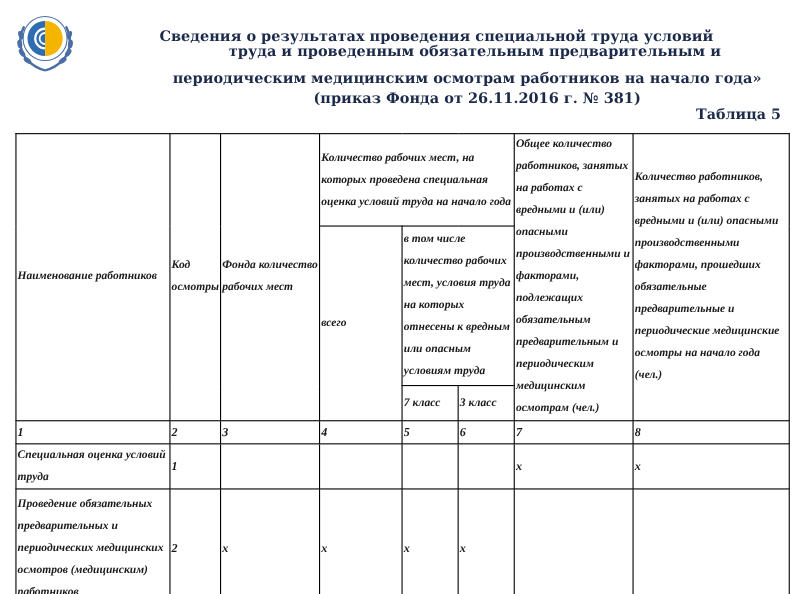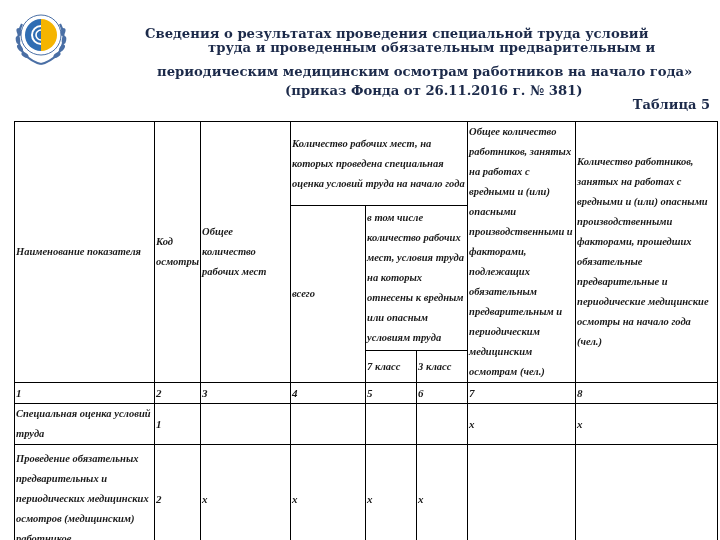--- a/index.html
+++ b/index.html
@@ -62,23 +62,23 @@
       <col style="width:31px">
       <col style="width:90px">
       <col style="width:75px">
     <col style="width:51px">
       <col style="width:51px">
       <col style="width:108px">
       <col style="width:142px">
   </colgroup>
   <tbody>
       <tr style="height:84px">
-    <td rowspan="3">Наименование показателя</td>
+    <td rowspan="3">Наименование работников</td>
     <td rowspan="3">Код осмотры</td>
-    <td rowspan="3">Общее количество рабочих мест</td>
+    <td rowspan="3">Фонда количество рабочих мест</td>
     <td colspan="3">Количество рабочих мест, на которых проведена специальная оценка условий труда на начало года</td>
     <td rowspan="3">Общее количество работников, занятых на работах с вредными и (или) опасными производственными и факторами, подлежащих обязательным предварительным и периодическим медицинским осмотрам (чел.)</td>
     <td rowspan="3">Количество работников, занятых на работах с вредными и (или) опасными производственными факторами, прошедших обязательные предварительные и периодические медицинские осмотры на начало года (чел.)</td>
   </tr>
   <tr style="height:116px">
     <td rowspan="2">всего</td>
     <td colspan="2">в том числе количество рабочих мест, условия труда на которых отнесены к вредным или опасным условиям труда</td>
   </tr>
   <tr style="height:32px">
     <td>7 класс</td>

